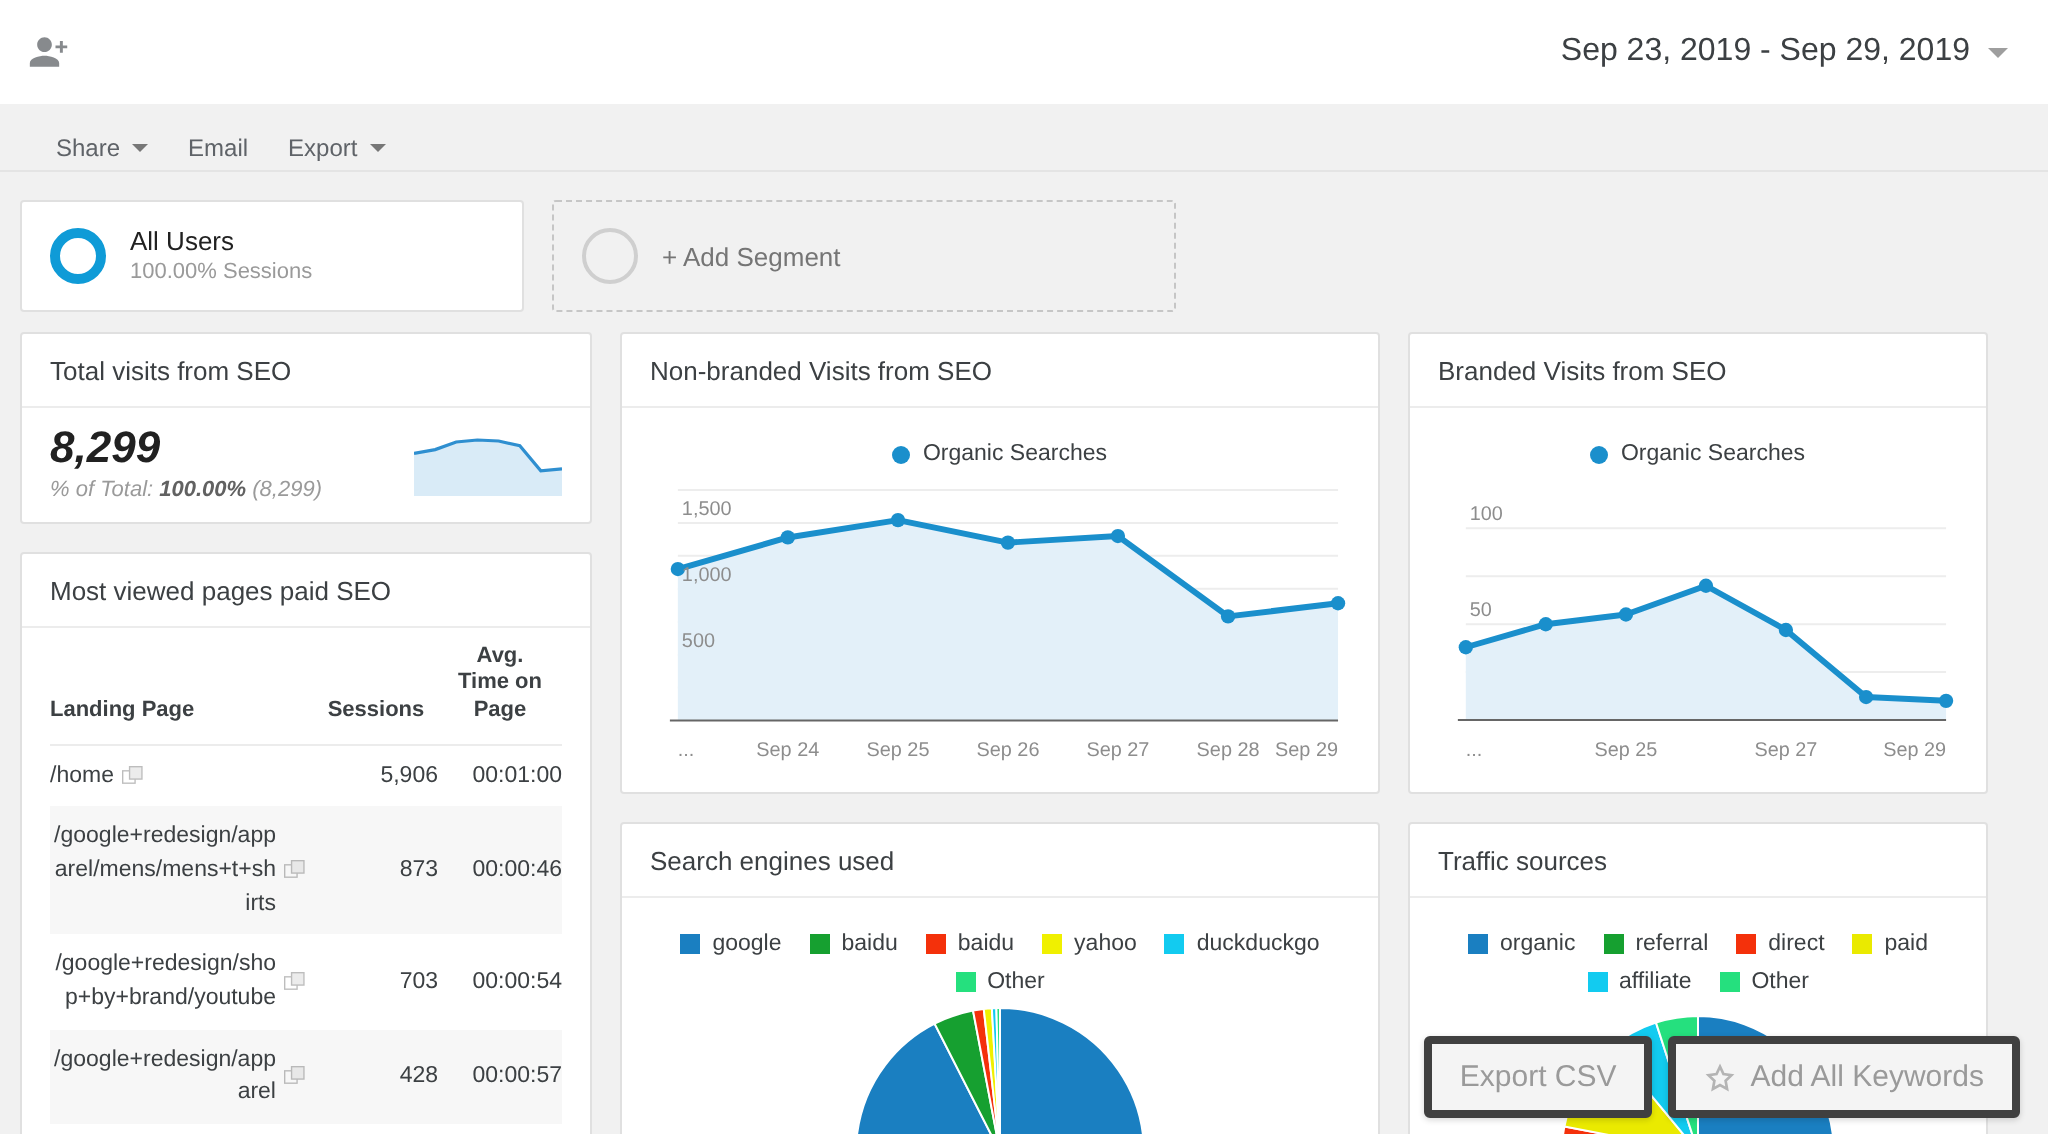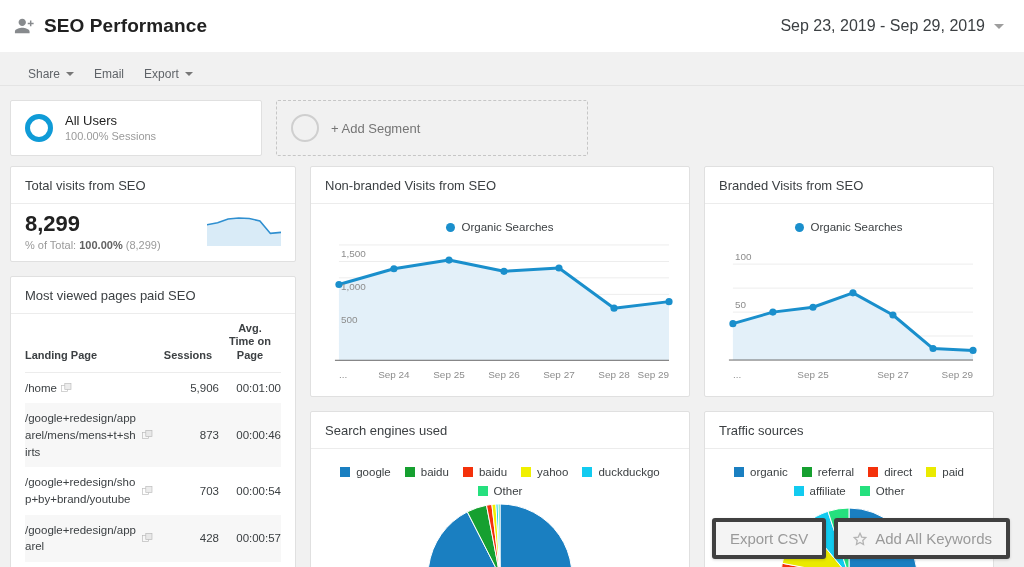--- a/index.html
+++ b/index.html
@@ -131,21 +131,21 @@
   }
   .widget-title {
     font-size: 13px;
     color: #3c4043;
     padding: 11px 14px 10px 14px;
     border-bottom: 1px solid #ececec;
   }
   .widget-body { padding: 8px 14px 10px 14px; }
 
   
-  .score-row { display: flex; align-items: flex-start; justify-content: space-between; }
+  .score-row { display: flex; align-items: center; justify-content: space-between; font-style: italic; }
   .score-num { font-size: 22px; font-weight: bold; color: #212121; line-height: 1.1; }
   .score-sub { font-size: 11px; color: #9a9a9a; margin-top: 3px; }
   .score-sub b { color: #616161; }
   .sparkline { width: 74px; height: 34px; flex: 0 0 74px; margin-bottom: 2px; }
 
   
   table.pages { width: 100%; border-collapse: collapse; }
   table.pages th {
     font-size: 11px;
     font-weight: bold;
@@ -158,21 +158,21 @@
   table.pages th.lp { text-align: left; }
   table.pages td {
     font-size: 11.5px;
     color: #3c4043;
     padding: 7px 0;
     vertical-align: middle;
     text-align: right;
     white-space: nowrap;
   }
   table.pages td.url {
-    text-align: left;
+    text-align: right;
     white-space: normal;
     word-break: break-all;
     line-height: 1.45;
     padding-right: 4px;
   }
   table.pages tr.alt td { background: #f7f7f7; }
   table.pages tr.hdr th { border-bottom: 1px solid #ececec; }
   .th-wrap { display: block; }
   .cell-flex { display: flex; align-items: center; gap: 4px; }
   .ext-icon { width: 11px; height: 11px; flex: 0 0 11px; opacity: .55; }
@@ -217,21 +217,20 @@
   .star-icon { width: 16px; height: 16px; flex: 0 0 16px; opacity: .6; }
 </style>
 </head>
 <body>
 
 <div class="header">
   <svg class="share-person-icon" viewBox="0 0 24 24">
     <path fill="#5f6368" d="M9 12c2.2 0 4-1.8 4-4s-1.8-4-4-4-4 1.8-4 4 1.8 4 4 4zm0 2c-2.7 0-8 1.3-8 4v2h16v-2c0-2.7-5.3-4-8-4z"></path>
     <path fill="#5f6368" d="M19 6h-1.6v2.4H15V10h2.4v2.4H19V10h2.4V8.4H19z"></path>
   </svg>
-  <div class="page-title">SEO Performance</div>
 
   <div class="date-range">
     <span class="date-range-label">Sep 23, 2019 - Sep 29, 2019</span>
     <span class="caret-down"></span>
   </div>
 </div>
 
 <div class="toolbar">
   <div class="tool-btn">
     <span>Share</span>

